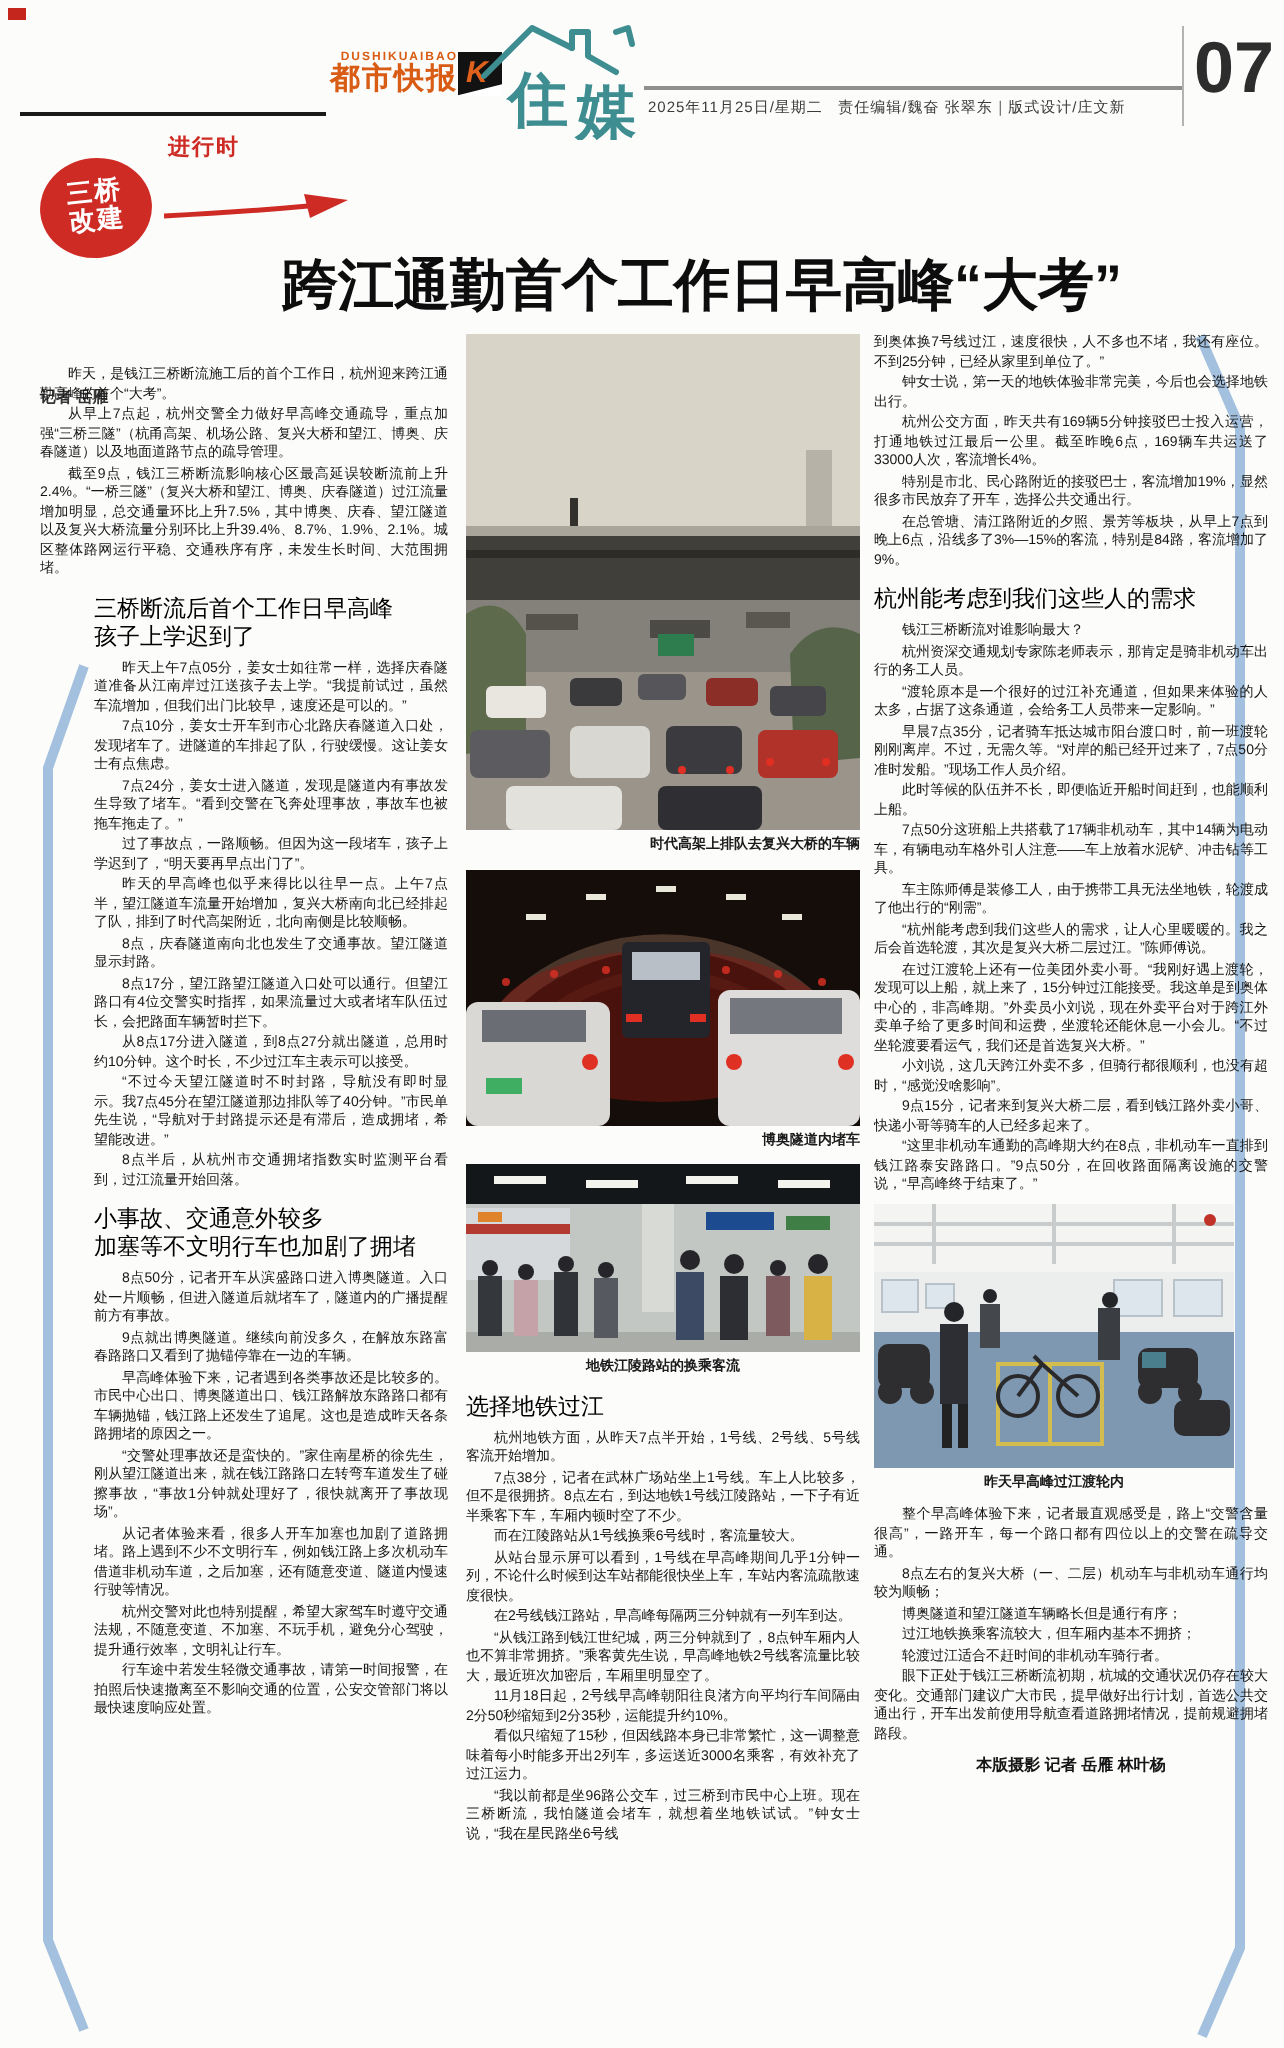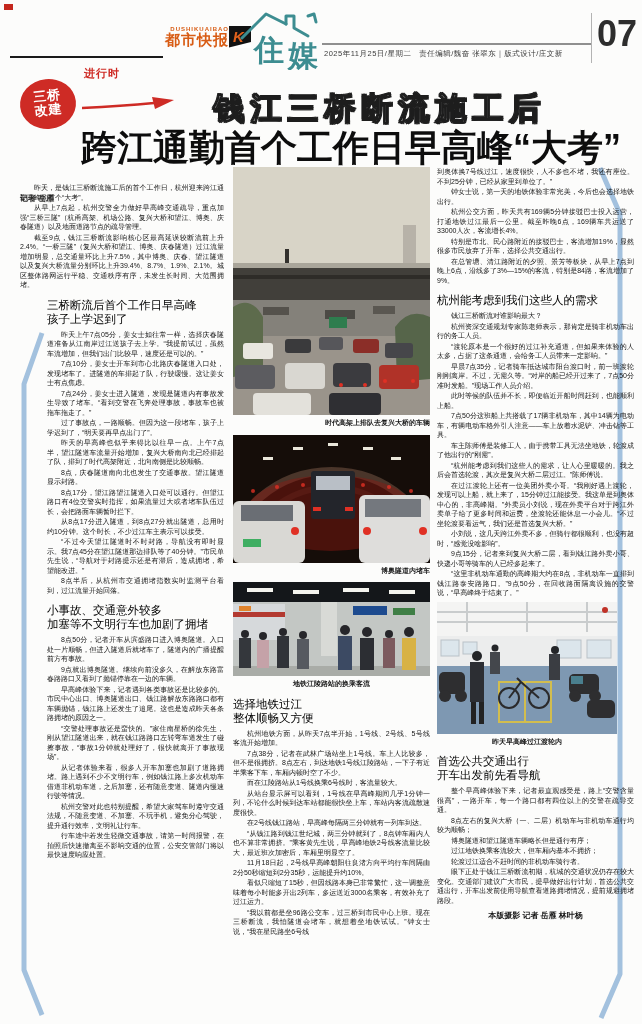--- a/index.html
+++ b/index.html
@@ -21,21 +21,21 @@
   .pagenum{position:absolute;left:597px;top:14px;font-size:36px;font-weight:900;color:#2d2d2d;line-height:40px;}
   
   .badge{position:absolute;left:20px;top:79px;width:56px;height:50px;background:#ce2b25;border-radius:50%;
          transform:rotate(-6deg);color:#fff;text-align:center;padding-top:10px;box-sizing:border-box;}
   .badge div{font-size:13px;font-weight:bold;line-height:14px;letter-spacing:1px;}
   .badge-tag{position:absolute;left:84px;top:66px;font-size:11px;font-weight:bold;color:#ce2b25;letter-spacing:1px;}
   .badge-arrow{position:absolute;left:82px;top:97px;}
   .kicker{position:absolute;left:130px;top:88px;width:500px;text-align:center;font-size:31px;font-weight:700;
           letter-spacing:6px;color:#fff;-webkit-text-stroke:1.2px #1d1d1d;
           text-shadow:-1px -1px 0 #1d1d1d,1px -1px 0 #1d1d1d,-1px 1px 0 #1d1d1d,1px 1px 0 #1d1d1d;}
-  .mainline{position:absolute;left:66px;top:124px;width:570px;text-align:center;font-size:36px;font-weight:900;
+  .mainline{position:absolute;left:66px;top:124px;width:570px;text-align:center;font-size:28px;font-weight:900;
             color:#0d0d0d;letter-spacing:0;}
   .byline{position:absolute;left:20px;top:167px;font-size:8px;font-weight:bold;color:#333;margin-top:26px;}
   
   .col{position:absolute;font-size:7px;line-height:9.5px;text-align:justify;overflow:hidden;}
   .col-left{left:20px;top:183px;width:204px;height:838px;}
   .col-mid{left:233px;top:167px;width:197px;height:854px;}
   .col-right{left:437px;top:167px;width:197px;height:854px;}
   .para{margin:0 0 1px;text-indent:2em;}
   .sec-wrap{margin-left:27px;}
   .sec-h{font-size:11.5px;font-weight:normal;line-height:14px;margin:8px 0 4px;color:#000;text-indent:0;}
@@ -88,21 +88,20 @@
   <div class="badge">
     <div>三桥</div>
     <div>改建</div>
   </div>
   <div class="badge-tag">进行时</div>
   <svg class="badge-arrow" width="96" height="16" viewBox="0 0 96 16">
     <path d="M0 11 Q40 9 72 6" fill="none" stroke="#ce2b25" stroke-width="2.5"></path>
     <polygon points="70,0 92,3 73,12" fill="#ce2b25"></polygon>
   </svg>
 
-  <div class="kicker">钱江三桥断流施工后</div>
   <div class="mainline">跨江通勤首个工作日早高峰“大考”</div>
   <div class="byline">记者 岳雁</div>
 
   <svg class="brackets" width="642" height="1024" viewBox="0 0 642 1024">
     <polyline points="42,333 24,384 24,970 42,1015" fill="none" stroke="#a3c1de" stroke-width="5" stroke-linejoin="round"></polyline>
     <polyline points="600,168 620,214 620,974 601,1018" fill="none" stroke="#a3c1de" stroke-width="5" stroke-linejoin="round"></polyline>
   </svg>
 
   <div class="col col-left">
     <div>
@@ -247,21 +246,20 @@
         <circle cx="156" cy="52" r="4" fill="#26262a"></circle>
           <rect x="150" y="56" width="12" height="30" fill="#7c5a5e"></rect>
         <circle cx="176" cy="50" r="5" fill="#26262a"></circle>
           <rect x="169" y="56" width="14" height="32" fill="#d8b245"></rect>
       </g>
     </svg>
     <div class="cap center">地铁江陵路站的换乘客流</div>
 
     <div class="sec-h">
       <span>选择地铁过江</span>
-      <span class="l2">整体顺畅又方便</span>
     </div>
     <div>
         <p class="para">杭州地铁方面，从昨天7点半开始，1号线、2号线、5号线客流开始增加。</p>
         <p class="para">7点38分，记者在武林广场站坐上1号线。车上人比较多，但不是很拥挤。8点左右，到达地铁1号线江陵路站，一下子有近半乘客下车，车厢内顿时空了不少。</p>
         <p class="para">而在江陵路站从1号线换乘6号线时，客流量较大。</p>
         <p class="para">从站台显示屏可以看到，1号线在早高峰期间几乎1分钟一列，不论什么时候到达车站都能很快坐上车，车站内客流疏散速度很快。</p>
         <p class="para">在2号线钱江路站，早高峰每隔两三分钟就有一列车到达。</p>
         <p class="para">“从钱江路到钱江世纪城，两三分钟就到了，8点钟车厢内人也不算非常拥挤。”乘客黄先生说，早高峰地铁2号线客流量比较大，最近班次加密后，车厢里明显空了。</p>
         <p class="para">11月18日起，2号线早高峰朝阳往良渚方向平均行车间隔由2分50秒缩短到2分35秒，运能提升约10%。</p>
         <p class="para">看似只缩短了15秒，但因线路本身已非常繁忙，这一调整意味着每小时能多开出2列车，多运送近3000名乘客，有效补充了过江运力。</p>
@@ -339,24 +337,20 @@
         <rect x="34" y="100" width="5" height="22" fill="#222"></rect>
           <rect x="42" y="100" width="5" height="22" fill="#222"></rect>
         <circle cx="118" cy="48" r="4" fill="#232528"></circle>
           <rect x="112" y="52" width="11" height="26" fill="#3a3d42"></rect>
         <circle cx="58" cy="46" r="3.5" fill="#232528"></circle>
           <rect x="53" y="50" width="10" height="22" fill="#44474c"></rect>
       </g>
     </svg>
     <div class="cap center" style="width:180px">昨天早高峰过江渡轮内</div>
 
-    <div class="sec-h">
-      <span>首选公共交通出行</span>
-      <span class="l2">开车出发前先看导航</span>
-    </div>
     <div>
         <p class="para">整个早高峰体验下来，记者最直观感受是，路上“交警含量很高”，一路开车，每一个路口都有四位以上的交警在疏导交通。</p>
         <p class="para">8点左右的复兴大桥（一、二层）机动车与非机动车通行均较为顺畅；</p>
         <p class="para">博奥隧道和望江隧道车辆略长但是通行有序；</p>
         <p class="para">过江地铁换乘客流较大，但车厢内基本不拥挤；</p>
         <p class="para">轮渡过江适合不赶时间的非机动车骑行者。</p>
         <p class="para">眼下正处于钱江三桥断流初期，杭城的交通状况仍存在较大变化。交通部门建议广大市民，提早做好出行计划，首选公共交通出行，开车出发前使用导航查看道路拥堵情况，提前规避拥堵路段。</p>
       </div>
 
     <div class="credit">本版摄影 记者 岳雁 林叶杨</div>

